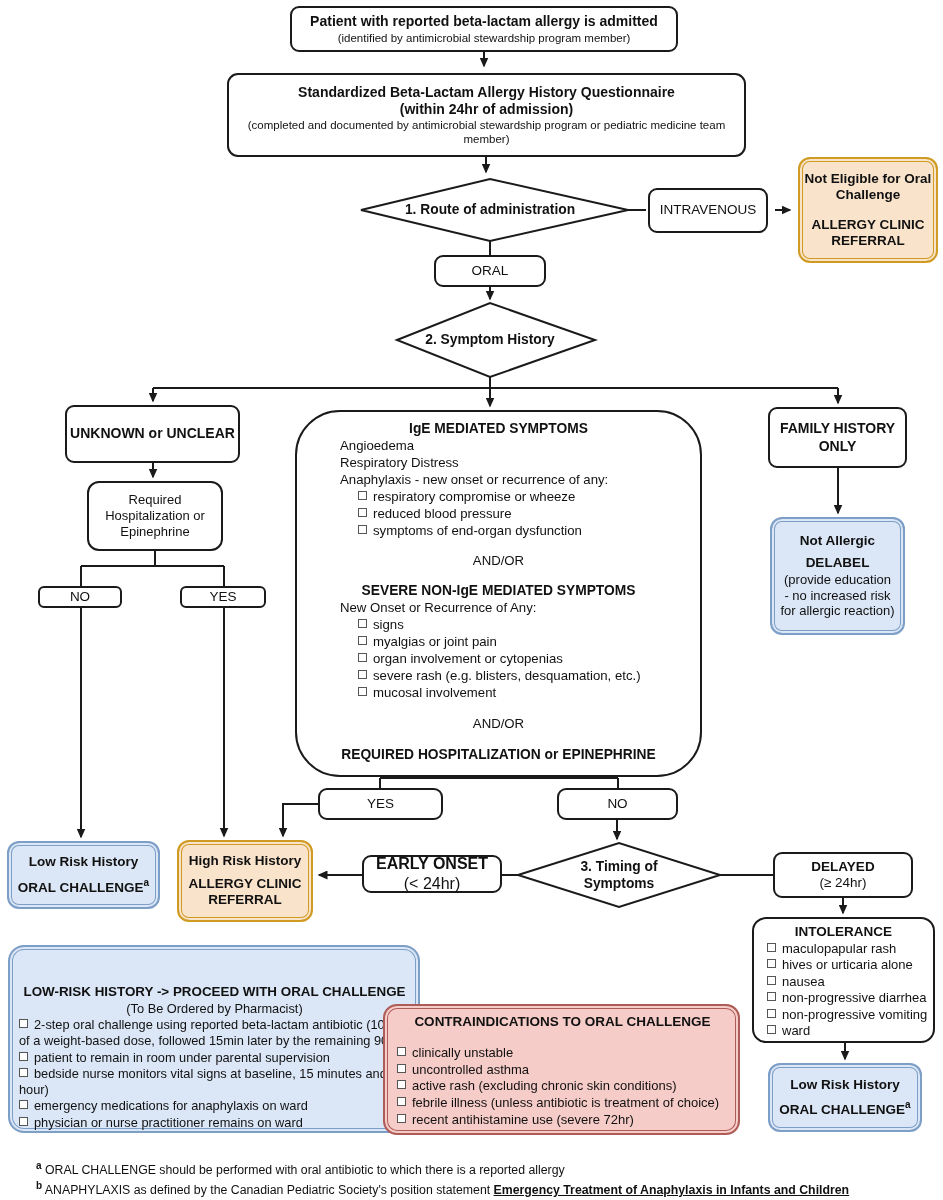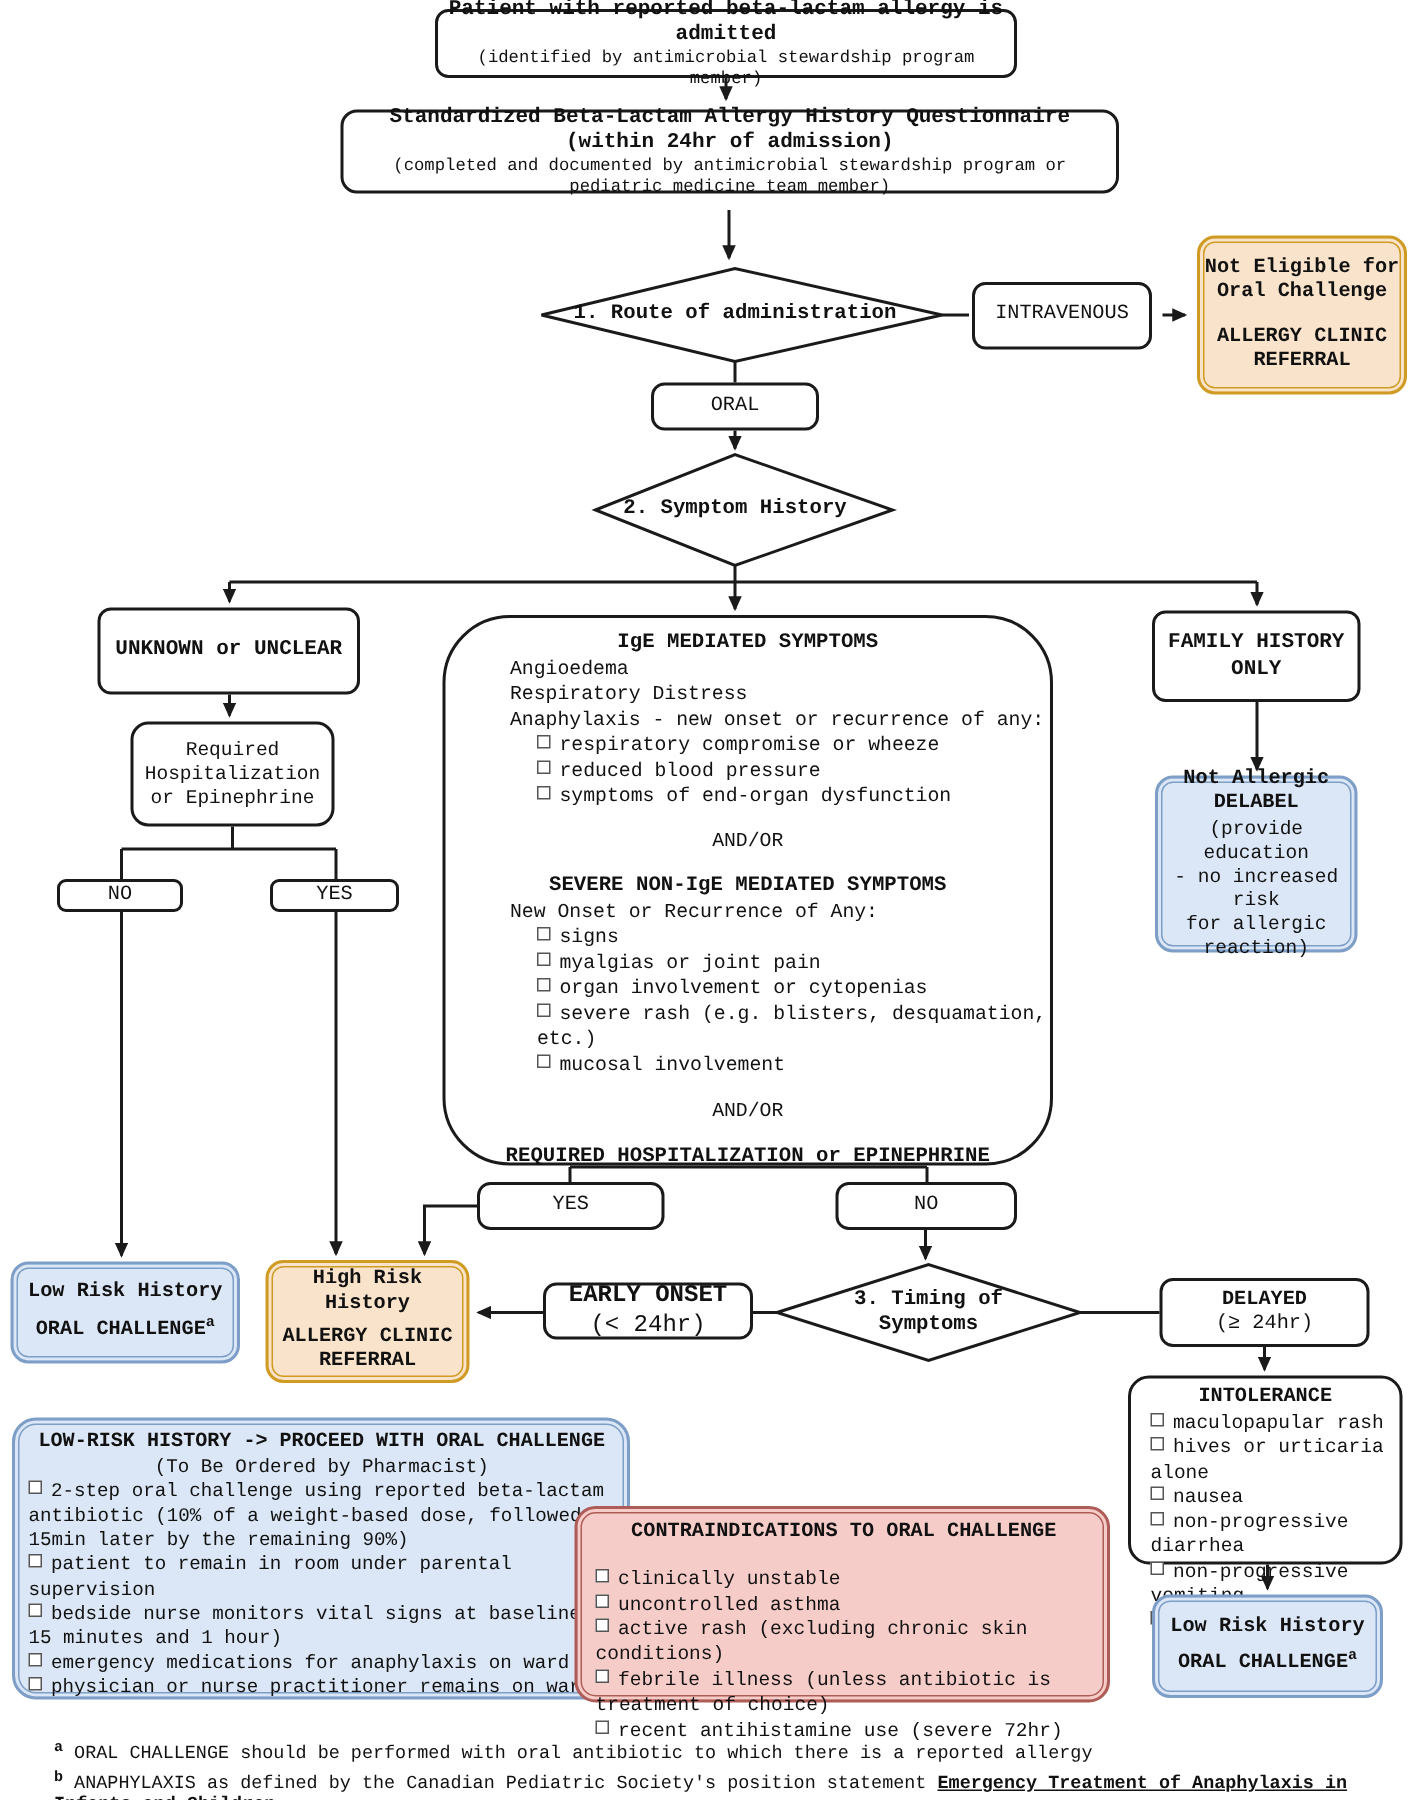--- a/index.html
+++ b/index.html
@@ -1,18 +1,18 @@
 <!DOCTYPE html>
 <html style="--blue-fill: #dbe7f6; --blue-border: #7d9ec6; --orange-fill: #fae3cb; --orange-border: #cf9b22; --red-fill: #f6ccc8; --red-border: #ae5c57; --line: #1a1a1a;"><head>
 <meta charset="utf-8">
 <style>
   html,body{margin:0;padding:0;background:#ffffff;}
   #canvas{
     position:relative;width:943px;height:1200px;background:#fff;
-    font-family:Liberation Mono, monospace;color:#111;
+    font-family:Liberation Sans, sans-serif;color:#111;
     overflow:hidden;
   }
   #wires{position:absolute;left:0;top:0;width:943px;height:1200px;z-index:0;}
   .node{
     position:absolute;box-sizing:border-box;border:2px solid #1a1a1a;border-radius:9px;
     background:#fff;display:flex;flex-direction:column;justify-content:center;align-items:center;
     text-align:center;z-index:1;line-height:1.22;
   }
   .bold{font-weight:bold;}
   .gap{height:13px;}
@@ -91,21 +91,21 @@
       <polygon points="397,340 490,303 595,340 490,377"></polygon>
       <polygon points="518,875 619,843 720,875 619,907"></polygon>
     </g>
   </svg>
 
   <div class="node" style="left:290px;top:6px;width:388px;height:46px;">
     <div class="bold" style="font-size:14px;">Patient with reported beta-lactam allergy is admitted</div>
     <div class="small">(identified by antimicrobial stewardship program member)</div>
   </div>
 
-  <div class="node" style="left:227px;top:73px;width:519px;height:56px;border-radius:11px;">
+  <div class="node" style="left:227px;top:73px;width:519px;height:84px;border-radius:11px;">
     <div class="bold" style="font-size:14px;">Standardized Beta-Lactam Allergy History Questionnaire</div>
     <div class="bold" style="font-size:14px;">(within 24hr of admission)</div>
     <div class="small">(completed and documented by antimicrobial stewardship program or pediatric medicine team member)</div>
   </div>
 
   <div class="dlabel" style="left:380px;top:202px;width:220px;">1. Route of administration</div>
   <div class="dlabel" style="left:400px;top:332px;width:180px;">2. Symptom History</div>
   <div class="dlabel" style="left:549px;top:859px;width:140px;">
     <div>3. Timing of</div>
     <div>Symptoms</div>
@@ -217,21 +217,21 @@
     <div><span class="ckbox"></span><span>non-progressive vomiting</span></div>
     <div><span class="ckbox"></span><span>ward</span></div>
   </div>
 
   <div class="node blue bold" style="left:768px;top:1063px;width:154px;height:69px;font-size:13.5px;">
     <div>Low Risk History</div>
     <div class="gap-sm"></div>
     <div><span>ORAL CHALLENGE</span><sup style="font-size:10px;">a</sup></div>
   </div>
 
-  <div class="node blue left-align" style="left:8px;top:945px;width:412px;height:188px;border-radius:16px;justify-content:center;padding:9px 8px 0 9px;font-size:12.8px;line-height:16.3px;z-index:1;">
+  <div class="node blue left-align" style="left:8px;top:945px;width:412px;height:188px;border-radius:16px;justify-content:flex-end;padding:9px 8px 0 9px;font-size:12.8px;line-height:16.3px;z-index:1;">
     <div class="bold" style="text-align:center;font-size:13.4px;">LOW-RISK HISTORY -&gt; PROCEED WITH ORAL CHALLENGE</div>
     <div style="text-align:center;">(To Be Ordered by Pharmacist)</div>
     <div><span class="ckbox"></span><span>2-step oral challenge using reported beta-lactam antibiotic (10% of a weight-based dose, followed 15min later by the remaining 90%)</span></div>
     <div><span class="ckbox"></span><span>patient to remain in room under parental supervision</span></div>
     <div><span class="ckbox"></span><span>bedside nurse monitors vital signs at baseline, 15 minutes and 1 hour)</span></div>
     <div><span class="ckbox"></span><span>emergency medications for anaphylaxis on ward</span></div>
     <div><span class="ckbox"></span><span>physician or nurse practitioner remains on ward</span></div>
   </div>
 
   <div class="node red left-align" style="left:383px;top:1004px;width:357px;height:131px;justify-content:flex-start;padding:8px 10px 0 12px;font-size:13px;line-height:16.8px;z-index:2;">

